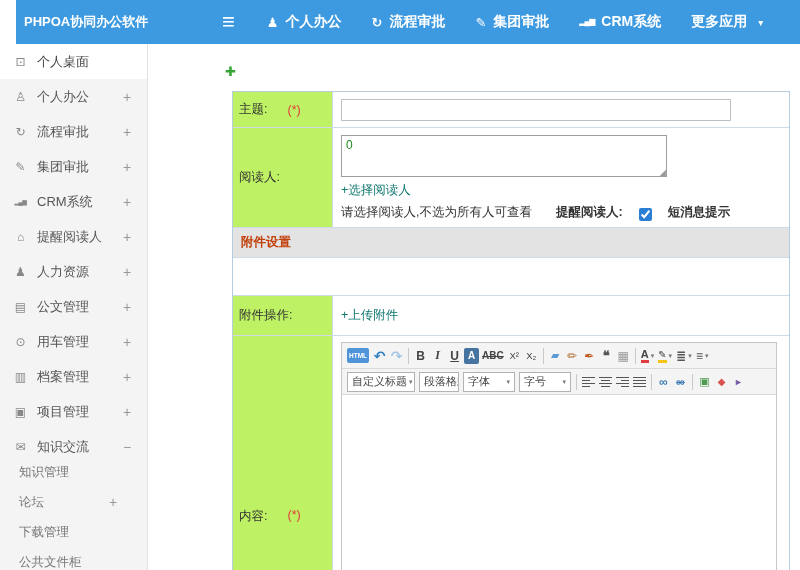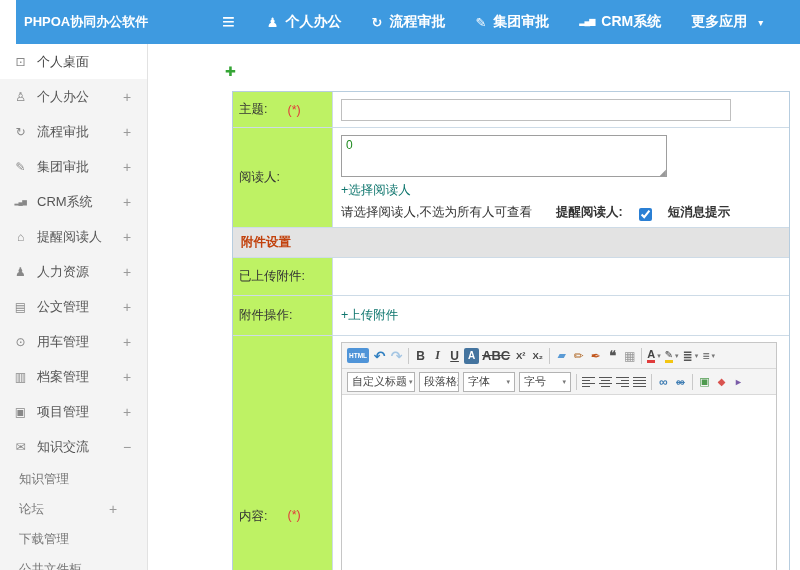--- a/index.html
+++ b/index.html
@@ -18,21 +18,21 @@
 .nav-caret{font-size:10px;margin-left:4px}
 
 
 .sidebar{position:absolute;top:44px;bottom:0;left:0;width:148px;background:#f4f4f4;border-right:1px solid #e2e2e2;overflow:hidden}
 .side-item{height:35px;display:flex;align-items:center;gap:9px;padding:0 15px 0 13px;font-size:13px;color:#555;cursor:pointer}
 .side-item.active{background:#fff;color:#444}
 .side-ico{width:15px;flex:none;text-align:center;font-size:12px;color:#888;line-height:1}
 .side-ico-bars{font-size:6px;letter-spacing:-.5px}
 .side-label{flex:1;white-space:nowrap}
 .side-expand{font-size:14px;color:#999;width:10px;text-align:center}
-.side-sub{height:30px;display:flex;align-items:center;padding:0 29px 0 19px;font-size:12.5px;color:#777;cursor:pointer}
+.side-sub{height:30px;display:flex;padding:0 29px 0 19px;font-size:12.5px;color:#777;cursor:pointer}
 
 
 .content{position:absolute;top:44px;left:149px;right:0;bottom:0;background:#fff;overflow:hidden}
 .page-title-row{display:flex;align-items:center;gap:5px;padding:20px 0 12px 76px}
 .plus-ico{color:#35a535;font-size:13px;font-weight:bold}
 .page-title{font-size:14px;font-weight:bold;color:#1d4266}
 
 .form-table{margin-left:83px;width:558px;border:1px solid #b7cddf;font-size:12.5px;color:#333}
 .frow{display:flex;border-bottom:1px solid #cddbe7;background:#fff}
 .flabel{width:100px;flex:none;background:#bef264;border-right:1px solid #cddbe7;display:flex;align-items:center;padding:0 6px;gap:20px}
@@ -73,22 +73,22 @@
 
 .t-html{background:#4f94d8;color:#fff;height:15px;border-radius:2px;margin:0 2px;padding:0 2px}
 .t-html .tglyph{font-size:6.5px;font-weight:bold}
 .t-undo{color:#2f7fc1;font-size:14px}
 .t-redo{color:#a5c6e3;font-size:14px}
 .t-b .tglyph{font-weight:bold;font-size:12px}
 .t-i .tglyph{font-style:italic;font-family:"Liberation Serif",serif;font-size:12px}
 .t-u .tglyph{text-decoration:underline;font-size:12px}
 .t-a{background:#44749f;color:#fff;height:16px}
 .t-a .tglyph{font-weight:bold;font-size:10px}
-.t-strike .tglyph{text-decoration:line-through;font-size:13px;font-weight:bold}
-.t-sup .tglyph,.t-sub .tglyph{font-size:9.5px;font-weight:bold}
+.t-strike .tglyph{text-decoration:line-through;font-size:10px;font-weight:bold}
+.t-sup .tglyph,.t-sub .tglyph{font-size:9.5px;font-weight:normal}
 .t-eraser{color:#5b9bd5;font-size:11px}
 .t-brush{color:#b06a2a;font-size:12px}
 .t-fill{color:#c2571d;font-size:12px}
 .t-quote .tglyph{font-family:"Liberation Serif",serif;font-weight:bold;font-size:13px;color:#555}
 .t-grid{color:#999;font-size:12px}
 .t-fontcolor .tglyph{font-weight:bold;font-size:11px;border-bottom:3px solid #e03c3c;line-height:11px}
 .t-highlight .tglyph{font-size:10px;border-bottom:3px solid #f3c512;line-height:11px}
 .t-list{color:#555;font-size:12px}
 .t-link{color:#3f7db3;font-size:12px;font-weight:bold}
 .t-unlink{color:#3f7db3;font-size:12px;font-weight:bold}
@@ -244,23 +244,20 @@
           <b class="remind">提醒阅读人:</b>
           <input type="checkbox" class="cbx" id="sms-cbx" checked="" style="">
           <span class="sms">短消息提示</span>
         </div>
       </div>
     </div>
 
     <div class="frow-section">附件设置</div>
 
     <div class="frow frow-uploaded">
-      <div class="flabel">
-        <span>已上传附件:</span>
-      </div>
       <div class="fval"></div>
     </div>
 
     <div class="frow frow-attachop">
       <div class="flabel">
         <span>附件操作:</span>
       </div>
       <div class="fval">
         <a class="blue-link">+上传附件</a>
       </div>

